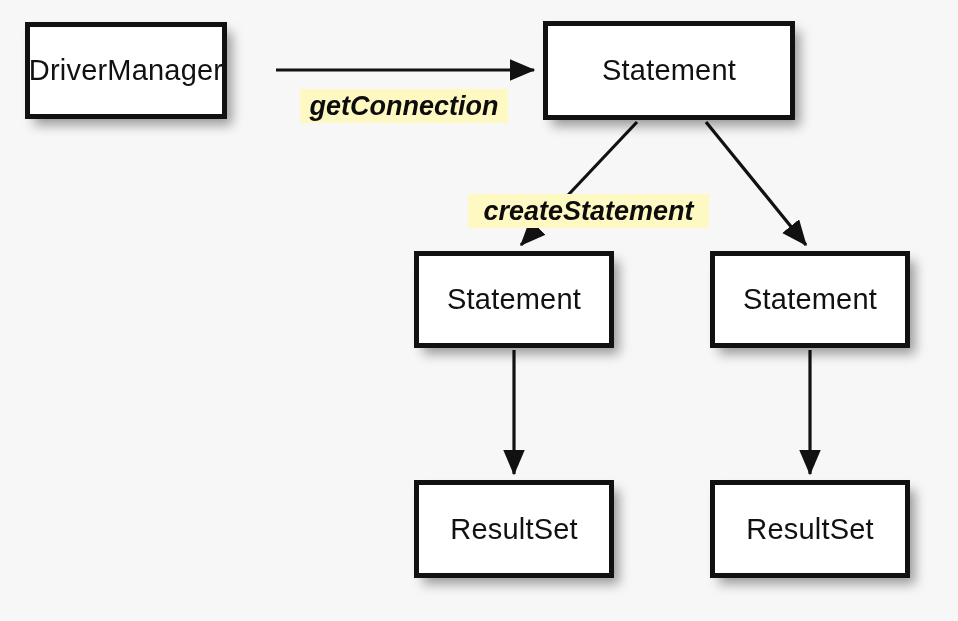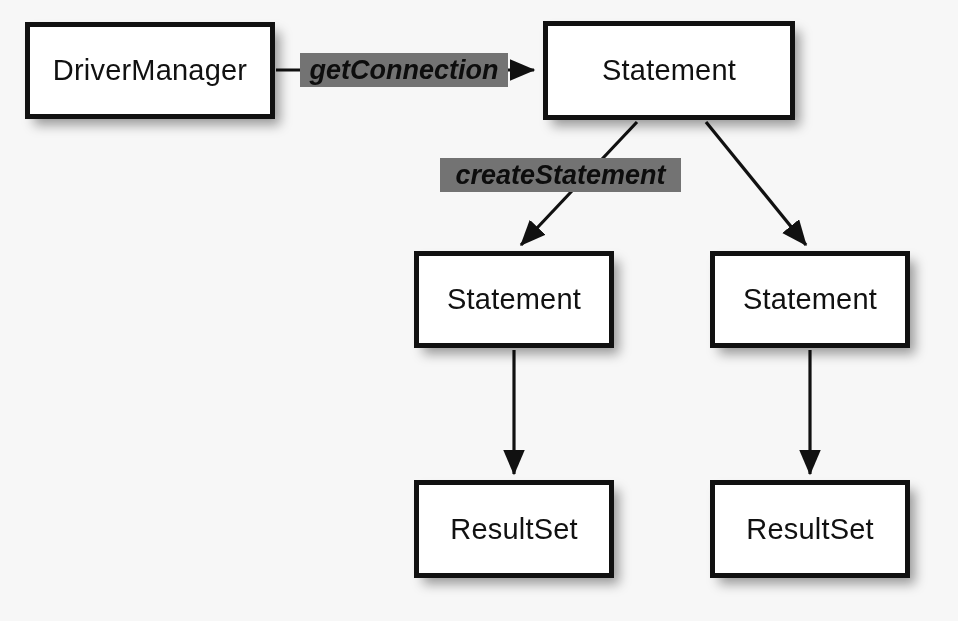--- a/index.html
+++ b/index.html
@@ -41,31 +41,32 @@
     font-weight: 400;
     letter-spacing: 0.2px;
     box-shadow: 7px 8px 11px -2px rgba(0,0,0,0.38);
   }
   .node-label {
     line-height: 1;
     white-space: nowrap;
   }
   .edge-label {
     position: absolute;
-    background: #737373;
+    background: #fef9c3;
     color: #0d0d0d;
     font-family: "Liberation Sans", sans-serif;
     font-style: italic;
     font-weight: 700;
     font-size: 27px;
     line-height: 34px;
     white-space: nowrap;
     padding: 0 6px;
     box-sizing: border-box;
     text-align: center;
+    margin-top: 36px;
   }
 </style>
 </head>
 <body>
 
 <div id="canvas">
 
   <svg id="edges" viewBox="0 0 958 621" width="958" height="621" xmlns="http://www.w3.org/2000/svg">
     <defs>
       <marker id="arrowhead" markerWidth="9" markerHeight="9" refX="7.6" refY="3.4" orient="auto" markerUnits="strokeWidth">
@@ -87,21 +88,21 @@
 
     <g>
       <line x1="514" y1="350" x2="514" y2="474" stroke="#111111" stroke-width="3.2" marker-end="url(#arrowhead)"></line>
     </g>
 
     <g>
       <line x1="810" y1="350" x2="810" y2="474" stroke="#111111" stroke-width="3.2" marker-end="url(#arrowhead)"></line>
     </g>
   </svg>
 
-  <div class="node" style="left:25px; top:22px; width:250px; height:97px;">
+  <div class="node" style="left:25px; top:22px; width:202px; height:97px;">
     <span class="node-label">DriverManager</span>
   </div>
 
   <div class="node" style="left:543px; top:21px; width:252px; height:99px;">
     <span class="node-label">Statement</span>
   </div>
 
   <div class="node" style="left:414px; top:251px; width:200px; height:97px;">
     <span class="node-label">Statement</span>
   </div>
@@ -113,16 +114,16 @@
   <div class="node" style="left:414px; top:480px; width:200px; height:98px;">
     <span class="node-label">ResultSet</span>
   </div>
 
   <div class="node" style="left:710px; top:480px; width:200px; height:98px;">
     <span class="node-label">ResultSet</span>
   </div>
 
   <div class="edge-label" style="left:300px; top:53px; width:208px; height:34px;">getConnection</div>
 
-  <div class="edge-label" style="left:440px; top:158px; width:241px; height:34px;">createStatement</div>
+  <div class="edge-label" style="left:468px; top:158px; width:241px; height:34px;">createStatement</div>
 
 
 </div>
 
 </body></html>

